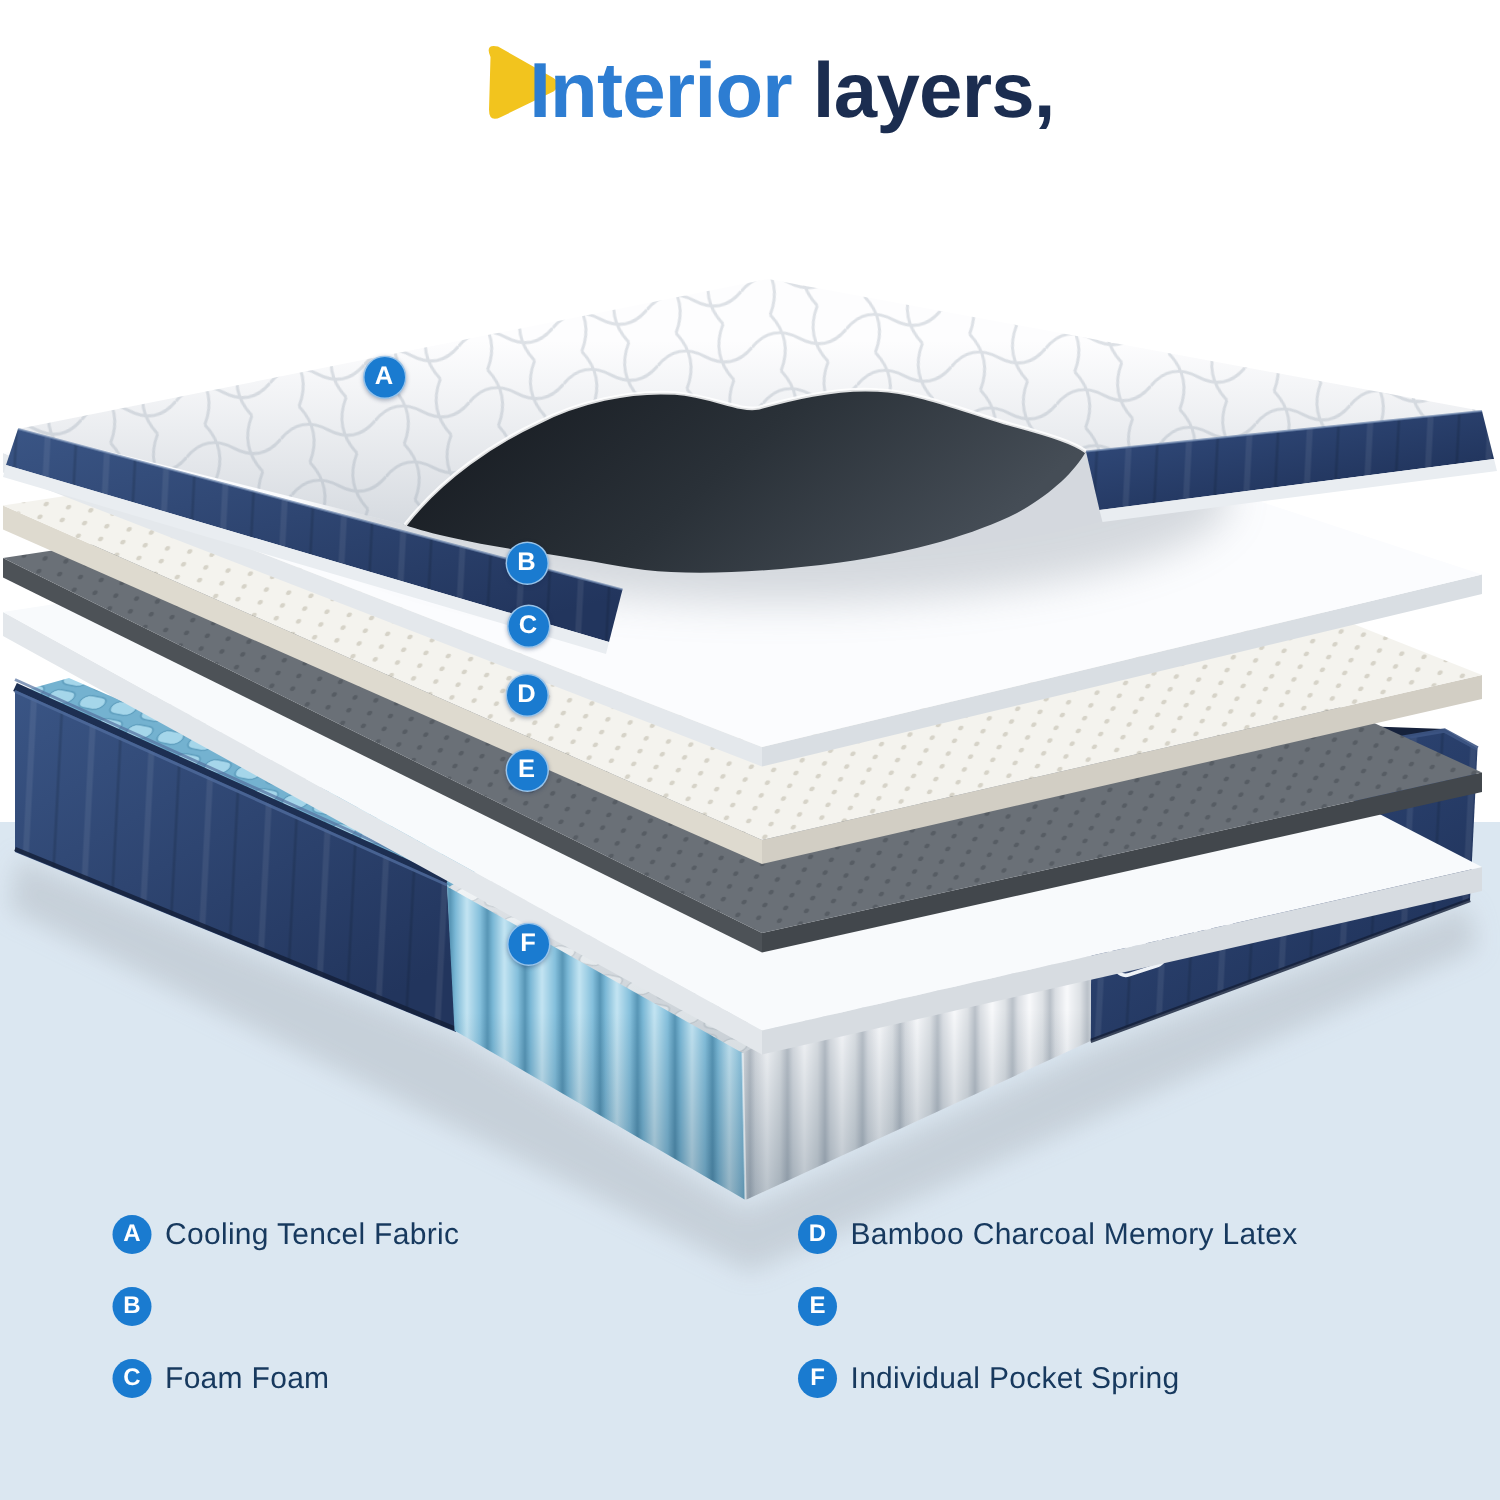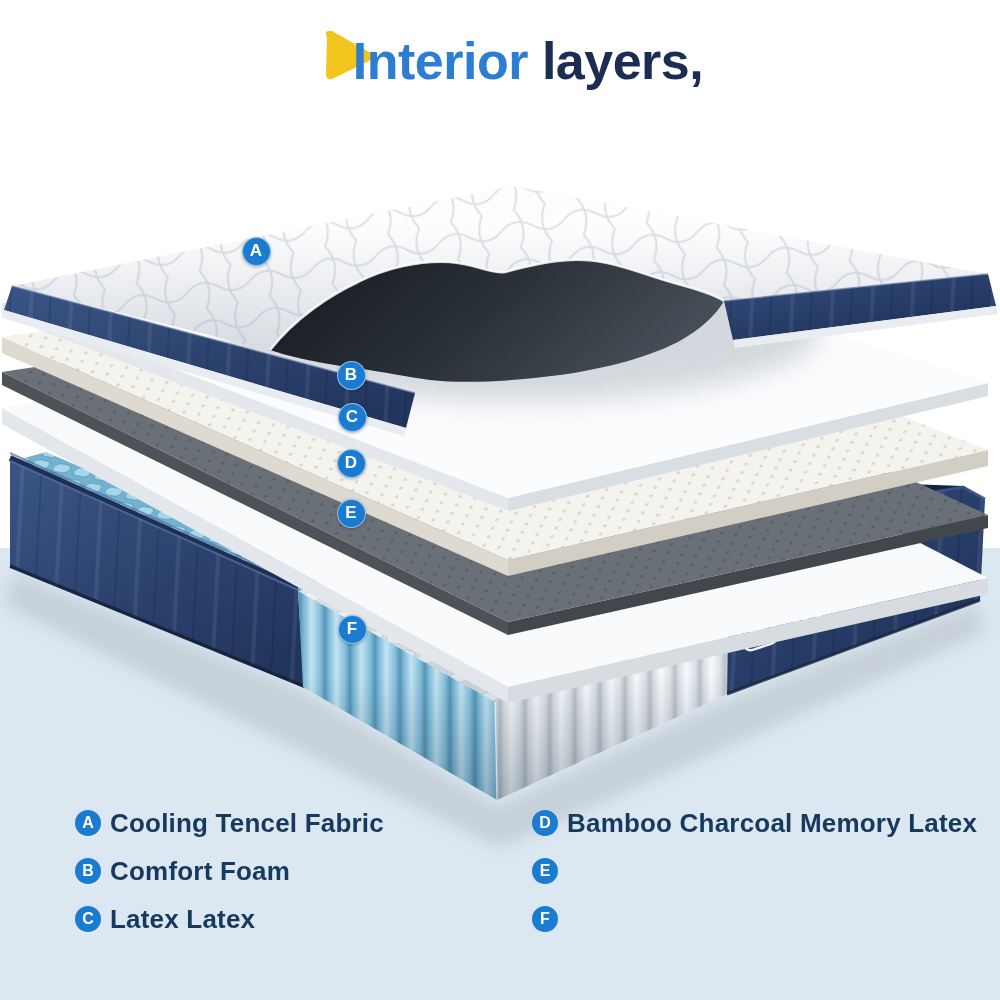--- a/index.html
+++ b/index.html
@@ -17,21 +17,21 @@
     color:#fff;font-size:17px;font-weight:bold;display:flex;align-items:center;justify-content:center;
     border:1px solid rgba(255,255,255,.55);box-shadow:0 1px 3px rgba(20,40,80,.35);z-index:6;}
   
   .legend{position:absolute;left:0;top:0;width:1000px;height:1000px;z-index:5;pointer-events:none;}
   .legend-col{position:absolute;top:810px;display:flex;flex-direction:column;gap:22px;}
   .legend-col.col-1{left:75px;}
   .legend-col.col-2{left:532px;}
   .legend-item{display:flex;align-items:center;gap:9px;height:26px;}
   .legend-badge{width:26px;height:26px;border-radius:50%;background:#1a7bd0;color:#fff;
     font-size:16px;font-weight:bold;display:flex;align-items:center;justify-content:center;flex:0 0 26px;}
-  .legend-label{font-size:26px;font-weight:bold;color:#17395e;white-space:nowrap;letter-spacing:.2px;}
+  .legend-label{font-size:20px;font-weight:normal;color:#17395e;white-space:nowrap;letter-spacing:.2px;}
   .mattress{position:absolute;left:0;top:0;z-index:2;}
 </style>
 </head>
 <body>
 
 <div class="stage">
   <div class="bg-lower"></div>
 
   <svg class="mattress" width="1000" height="1000" viewBox="0 0 1000 1000">
     <defs>
@@ -231,33 +231,33 @@
     </div>
 
   <div class="legend" id="legend">
       <div class="legend-col col-1">
         <div class="legend-item">
           <span class="legend-badge">A</span>
           <span class="legend-label">Cooling Tencel Fabric</span>
         </div>
         <div class="legend-item">
           <span class="legend-badge">B</span>
-          <span class="legend-label">Comfort Foam</span>
         </div>
         <div class="legend-item">
           <span class="legend-badge">C</span>
-          <span class="legend-label">Latex Latex</span>
+          <span class="legend-label">Foam Foam</span>
         </div>
       </div>
       <div class="legend-col col-2">
         <div class="legend-item">
           <span class="legend-badge">D</span>
           <span class="legend-label">Bamboo Charcoal Memory Latex</span>
         </div>
         <div class="legend-item">
           <span class="legend-badge">E</span>
         </div>
         <div class="legend-item">
           <span class="legend-badge">F</span>
+          <span class="legend-label">Individual Pocket Spring</span>
         </div>
       </div>
     </div>
 </div>
 
 </body></html>

